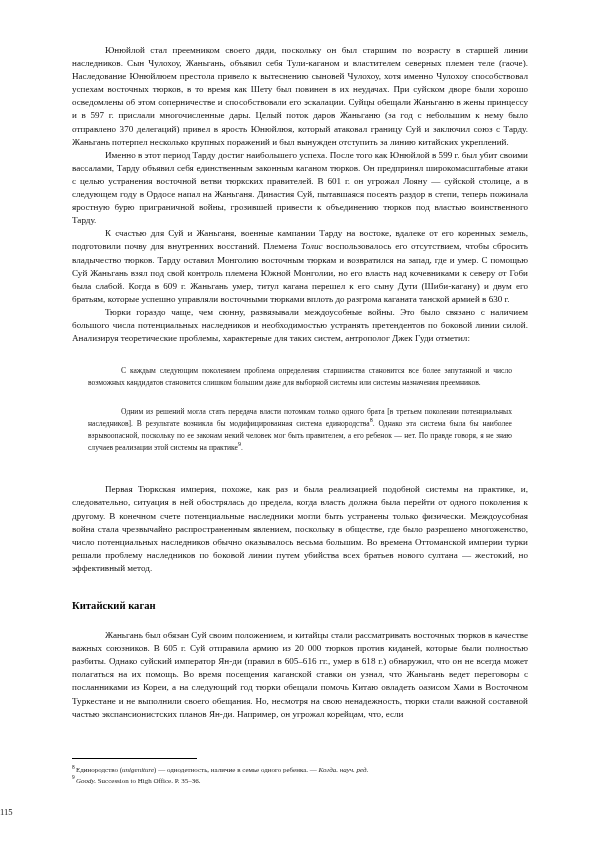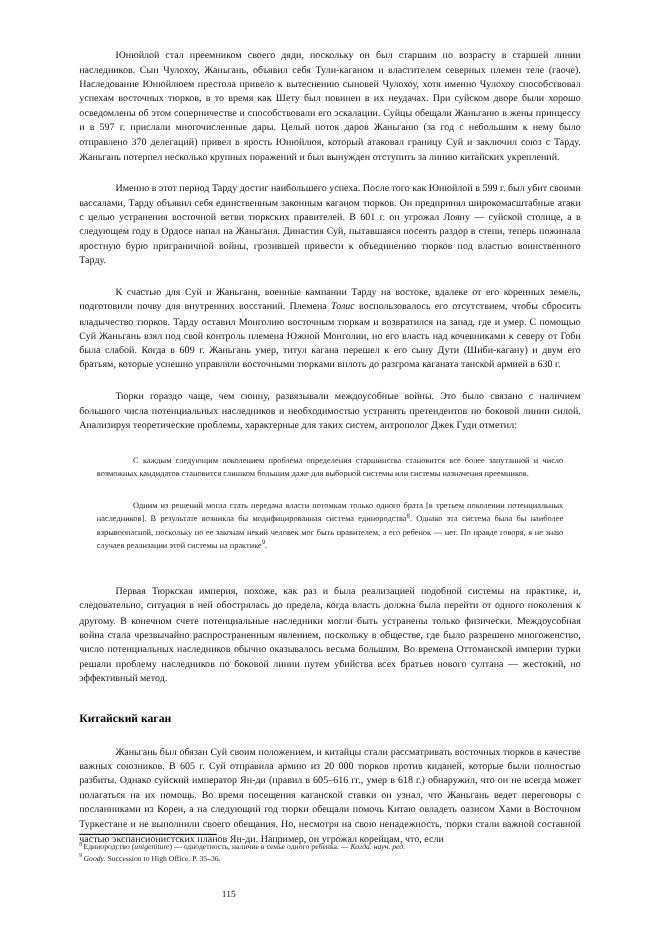--- a/index.html
+++ b/index.html
@@ -32,21 +32,21 @@
     margin: 0;
     text-indent: 33px;
     text-align: justify;
     font-size: 9.1px;
     line-height: 13.1px;
     letter-spacing: 0.01px;
     color: #111111;
     -webkit-font-smoothing: antialiased;
   }
   p.body-par + p.body-par {
-    margin-top: 16px;
+    margin-top: 0px;
   }
   .quote-block {
     margin-top: 10px;
     margin-bottom: 0px;
   }
   p.quote-par {
     margin: 16px;
     text-indent: 33px;
     text-align: justify;
     font-size: 7.6px;
@@ -103,21 +103,21 @@
     font-size: 5.4px;
     vertical-align: super;
     line-height: 0;
     margin-right: 1.2px;
   }
   .page-number {
     position: absolute;
     left: 0;
     top: 806px;
     width: 416px;
-    text-align: center;
+    text-align: left;
     font-size: 8.6px;
     line-height: 12px;
     color: #111111;
     font-family: Liberation Serif, serif;
   }
 </style>
 </head>
 <body>
 
 <div class="page">

